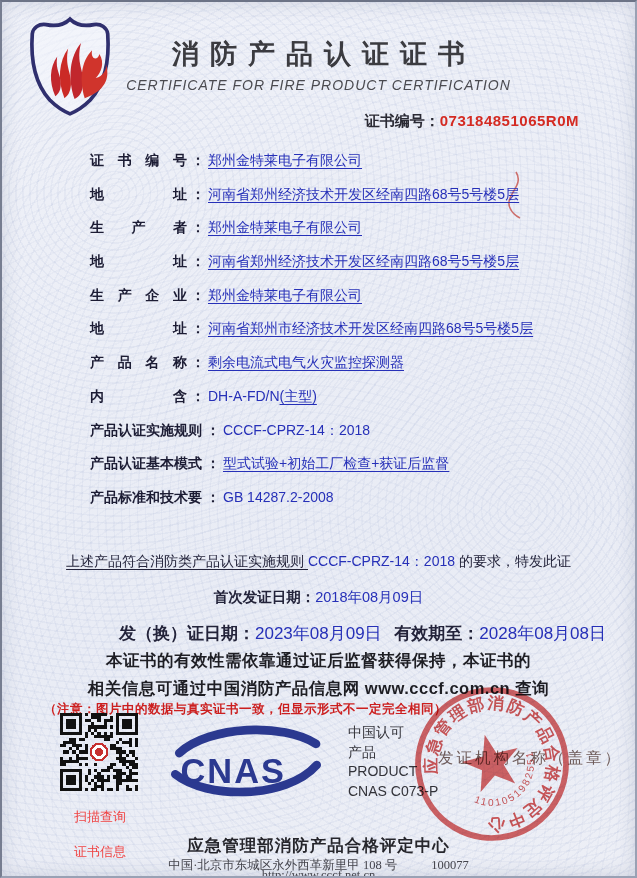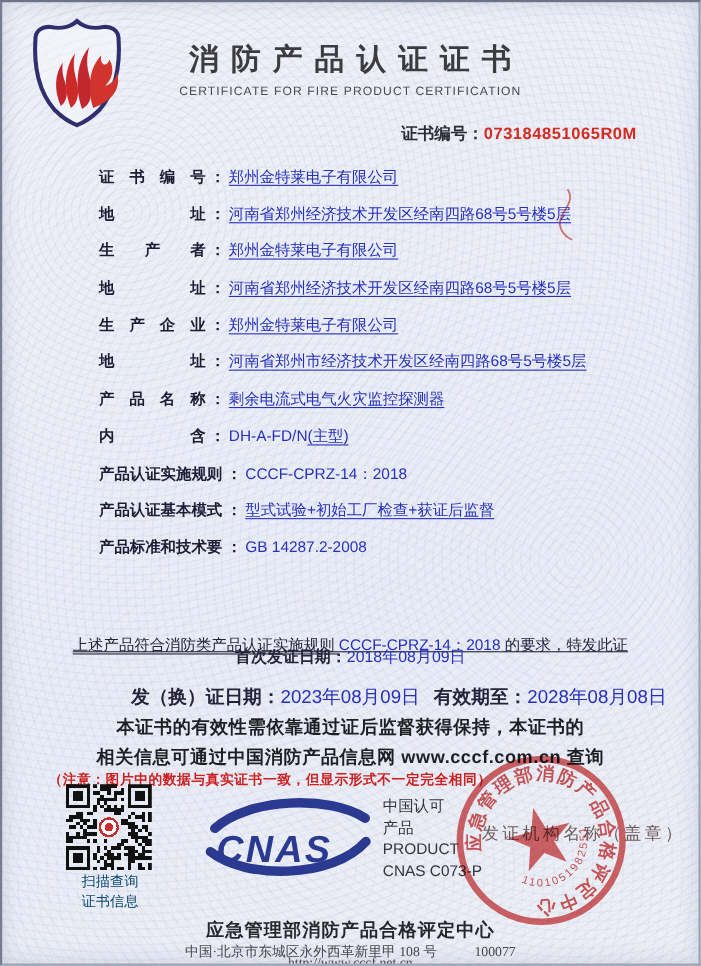--- a/index.html
+++ b/index.html
@@ -11,47 +11,47 @@
       repeating-radial-gradient(circle at 45% 90%, rgba(150,165,205,.07) 0 1.5px, transparent 1.5px 9px),
       linear-gradient(160deg,#eff1f8 0%,#e9ecf5 60%,#edeff6 100%);
     box-sizing:border-box;
     border:2px solid #99a1b4;border-top-color:#6c7386;border-left-color:#767d90;
     box-shadow:inset 0 0 18px rgba(110,120,150,.25);
     color:#222;}
   .abs{position:absolute;}
   .ctr{left:0;width:100%;text-align:center;}
 
   .title{top:34px;font-size:27px;font-weight:600;letter-spacing:11px;color:#3b3b40;text-indent:11px;}
-  .subtitle{top:75px;font-size:11px;letter-spacing:1px;color:#4a4a50;}
+  .subtitle{top:75px;font-size:14px;letter-spacing:1px;color:#4a4a50;font-style:italic;}
   .certline{top:110px;right:56px;font-size:15px;}
   .certlabel{color:#2a2a34;font-weight:600;}
   .certno{color:#d42a22;font-weight:600;letter-spacing:.5px;}
 
   .fields{left:88px;top:143px;width:500px;}
   .frow{height:33.7px;line-height:30px;font-size:14px;white-space:nowrap;}
   .flabel{display:inline-block;min-width:97px;text-align:justify;text-align-last:justify;
     color:#1c1c34;font-weight:600;vertical-align:top;}
   .fcolon{color:#1c1c34;font-weight:600;margin:0 3px 0 4px;}
   .fvalue{color:#2630b8;}
   .u{text-decoration:underline;text-underline-offset:3px;text-align:center;}
   .dark{color:#23233a;}
   .blue{color:#2630b8;}
 
-  .statement{top:576px;font-size:14px;color:#23233a;text-decoration:underline;}
+  .statement{top:551px;font-size:14px;color:#23233a;}
   .dateline1{top:586px;font-size:14.5px;}
   .dateline2{top:620px;font-size:17px;margin-left:44px;}
   .dlabel{color:#23233a;font-weight:600;}
   .dval{color:#2630b8;}
   .bold1{top:648px;font-size:16.5px;font-weight:700;color:#1e1e24;letter-spacing:.5px;}
   .bold2{top:676px;font-size:16.5px;font-weight:700;color:#1e1e24;letter-spacing:.5px;}
   .rednotice{top:699px;left:42px;font-size:12.5px;font-weight:700;color:#cc1f1f;letter-spacing:.5px;}
 
   .qrwrap{left:58px;top:711px;width:80px;text-align:center;}
-  .qrcap{font-size:13px;color:#0c4a6e;line-height:19px;margin-top:0;}
-  .cnaslogo{left:184px;top:720px;font-style:italic;}
+  .qrcap{font-size:13px;color:#ef4444;line-height:19px;margin-top:16px;}
+  .cnaslogo{left:168px;top:720px;}
   .cnastext{left:346px;top:721px;font-size:14px;color:#33333a;line-height:19.5px;}
 
   .sealwrap{left:406px;top:678px;width:168px;height:168px;transform:rotate(-14deg);
     opacity:.88;mix-blend-mode:multiply;z-index:3;}
   .sealoverlay{left:436px;top:746px;z-index:2;font-family:"Liberation Serif","DejaVu Serif",serif;
     font-size:15.5px;letter-spacing:3px;color:#6d5a58;white-space:nowrap;}
 
   .f-org{top:833px;font-size:16.5px;font-weight:700;color:#26262c;letter-spacing:1px;}
   .f-addr{top:855px;font-size:12.5px;color:#44444c;font-family:"Liberation Serif","DejaVu Serif",serif;}
   .f-url{top:866px;font-size:12.5px;color:#44444c;font-family:"Liberation Serif","DejaVu Serif",serif;}

